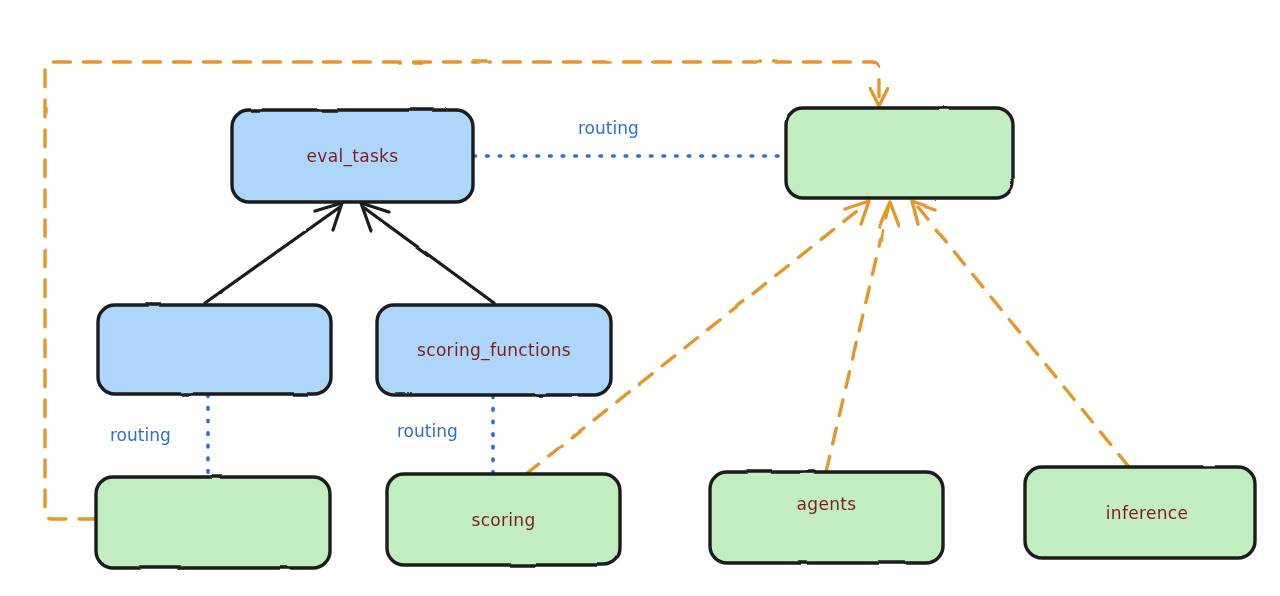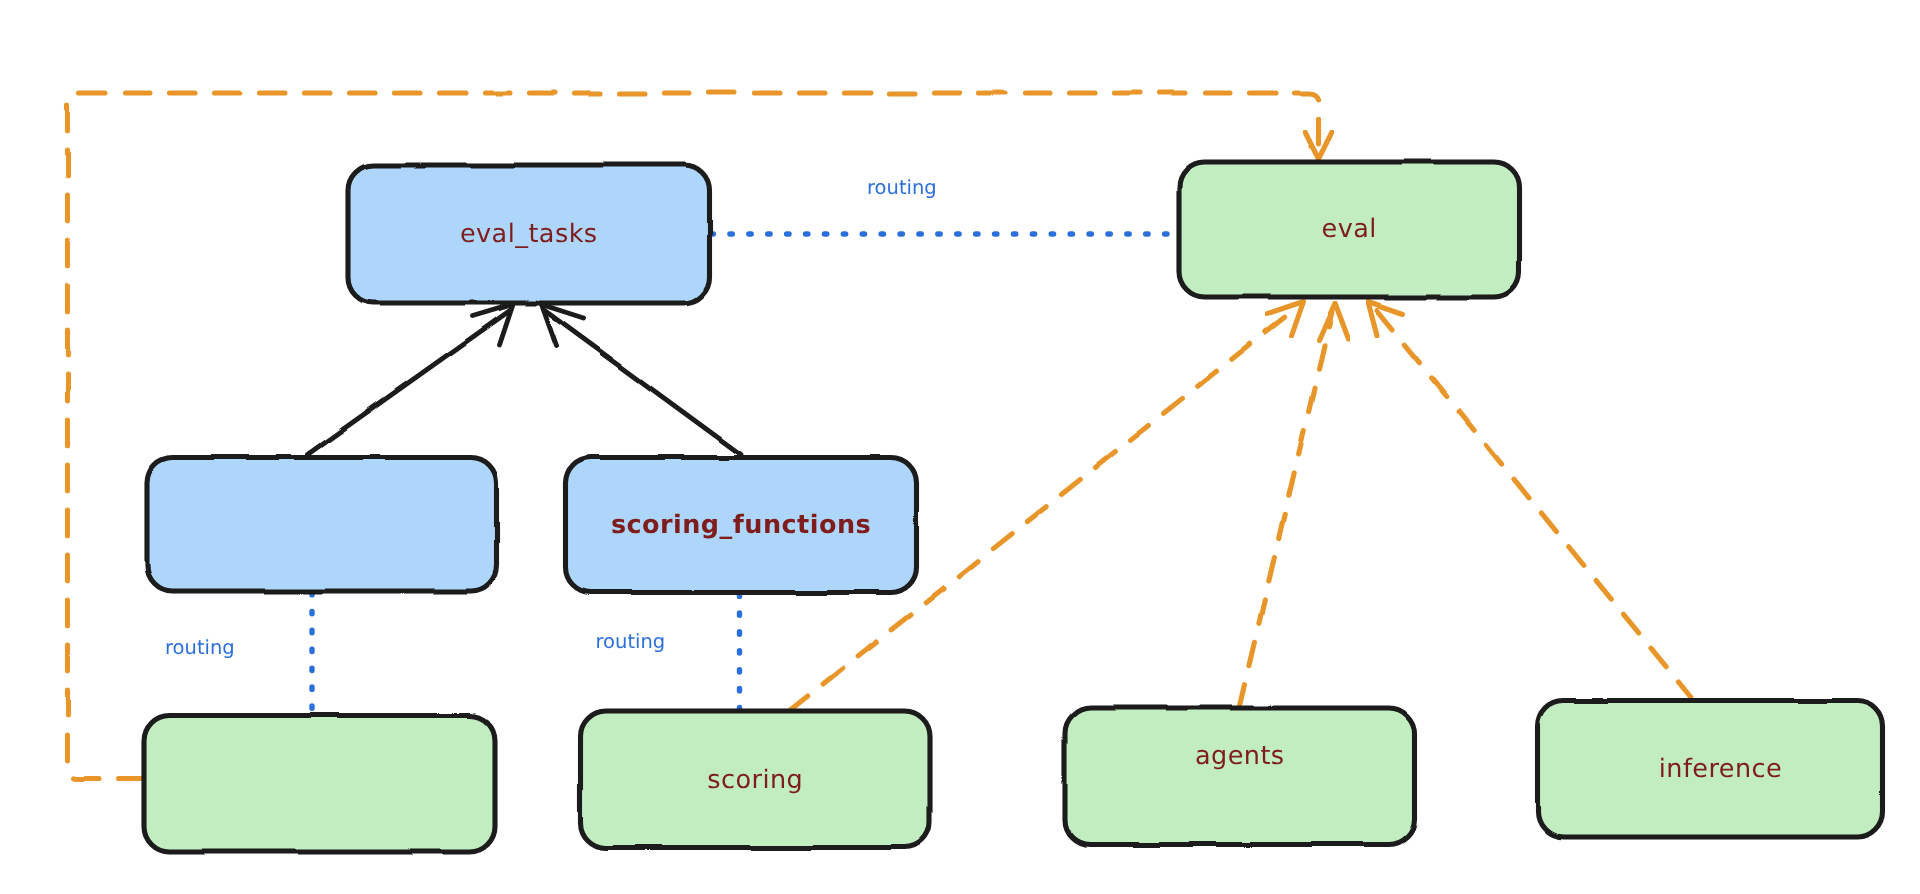--- a/index.html
+++ b/index.html
@@ -34,21 +34,21 @@
     font-size: 17px;
     color: #7f1d1d;
     letter-spacing: 0.3px;
     white-space: nowrap;
     pointer-events: none;
     user-select: none;
   }
   .edge-label {
     position: absolute;
     font-family: "DejaVu Sans", sans-serif;
-    font-size: 13px;
+    font-size: 17px;
     color: #2a6fdb;
     white-space: nowrap;
     user-select: none;
   }
 </style>
 </head>
 <body>
 
 <div id="diagram-root">
 
@@ -137,24 +137,23 @@
       </g>
 
       <g>
         <rect x="1025" y="467" width="230" height="91" rx="17" ry="17" fill="#c1edc1" stroke="#1a1a1a" stroke-width="3.4" filter="url(#roughen)"></rect>
       </g>
     </g>
   </svg>
 
   <div class="node-label" style="left:232px; top:110px; width:241px; height:92px;">eval_tasks</div>
 
-  <div class="node-label" style="left:786px; top:108px; width:227px; height:90px;">eval</div>
 
 
-  <div class="node-label" style="left:377px; top:305px; width:234px; height:90px;font-weight:bold;">scoring_functions</div>
+  <div class="node-label" style="left:377px; top:305px; width:234px; height:90px;">scoring_functions</div>
 
 
   <div class="node-label" style="left:387px; top:474px; width:233px; height:91px;">scoring</div>
 
   <div class="node-label" style="left:710px; top:472px; width:233px; height:64px;">agents</div>
 
   <div class="node-label" style="left:1032px; top:467px; width:230px; height:91px;">inference</div>
 
   <div class="edge-label" style="left:578px; top:118px;">routing</div>
 

